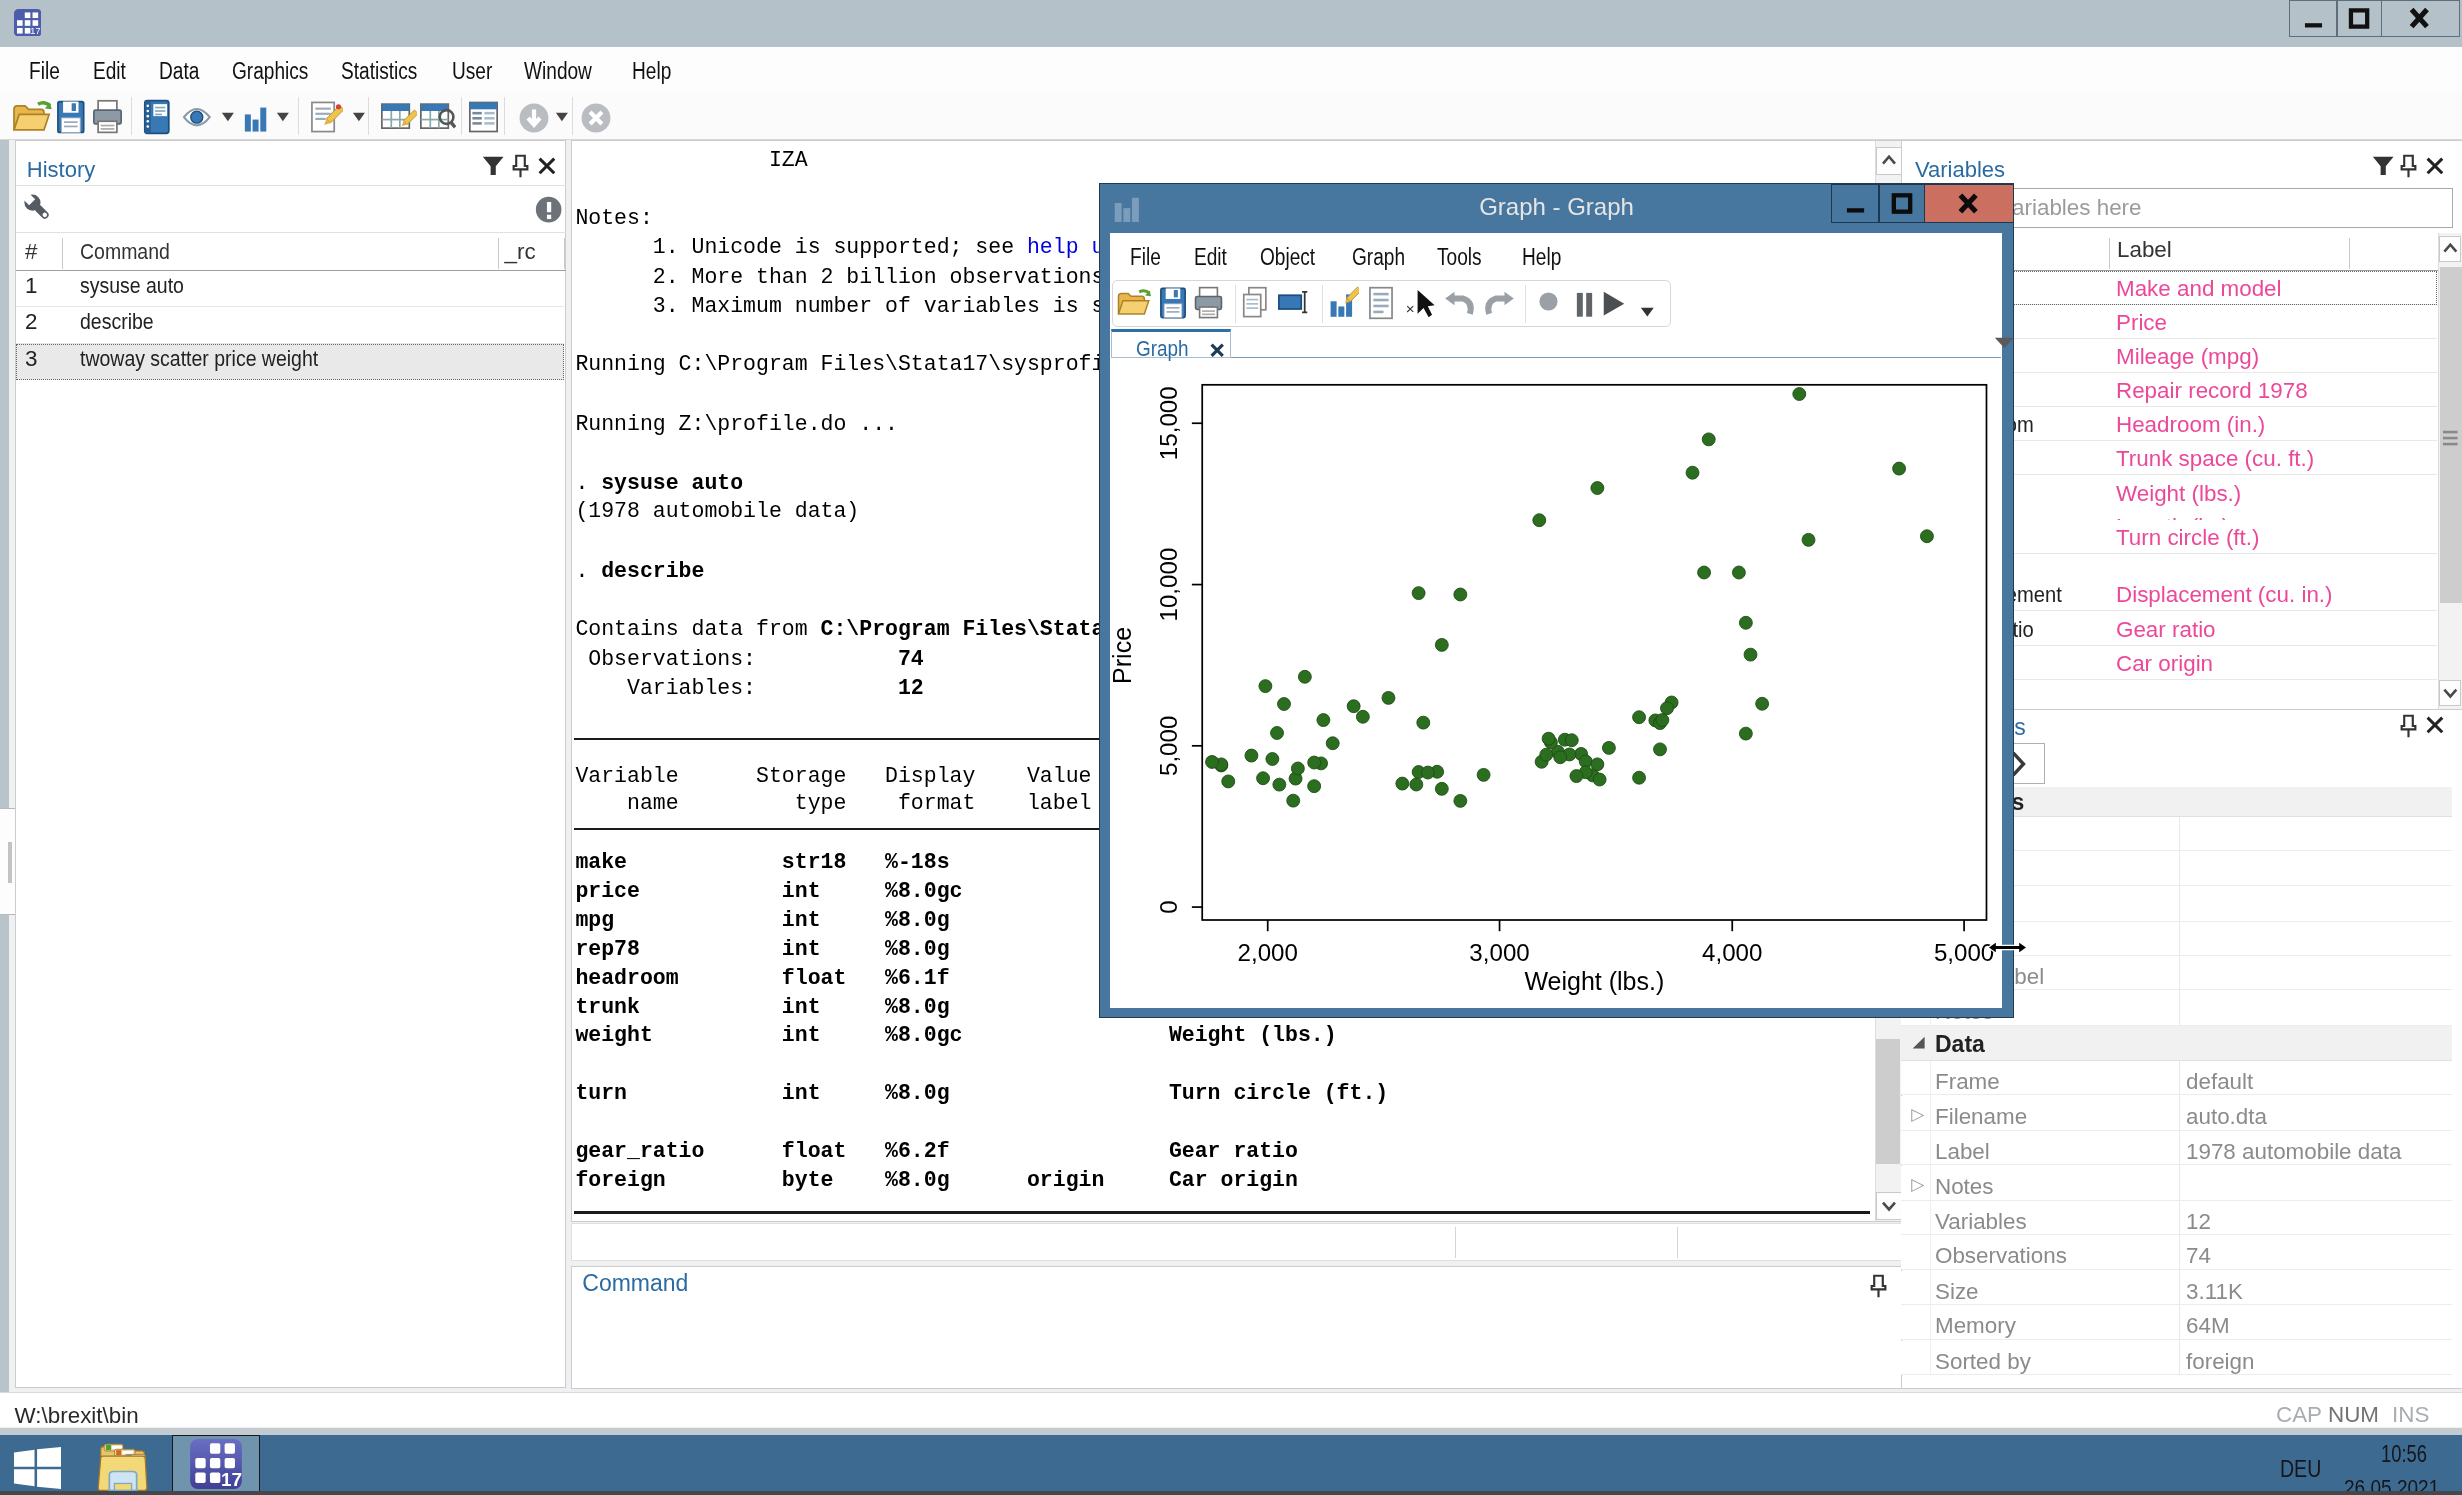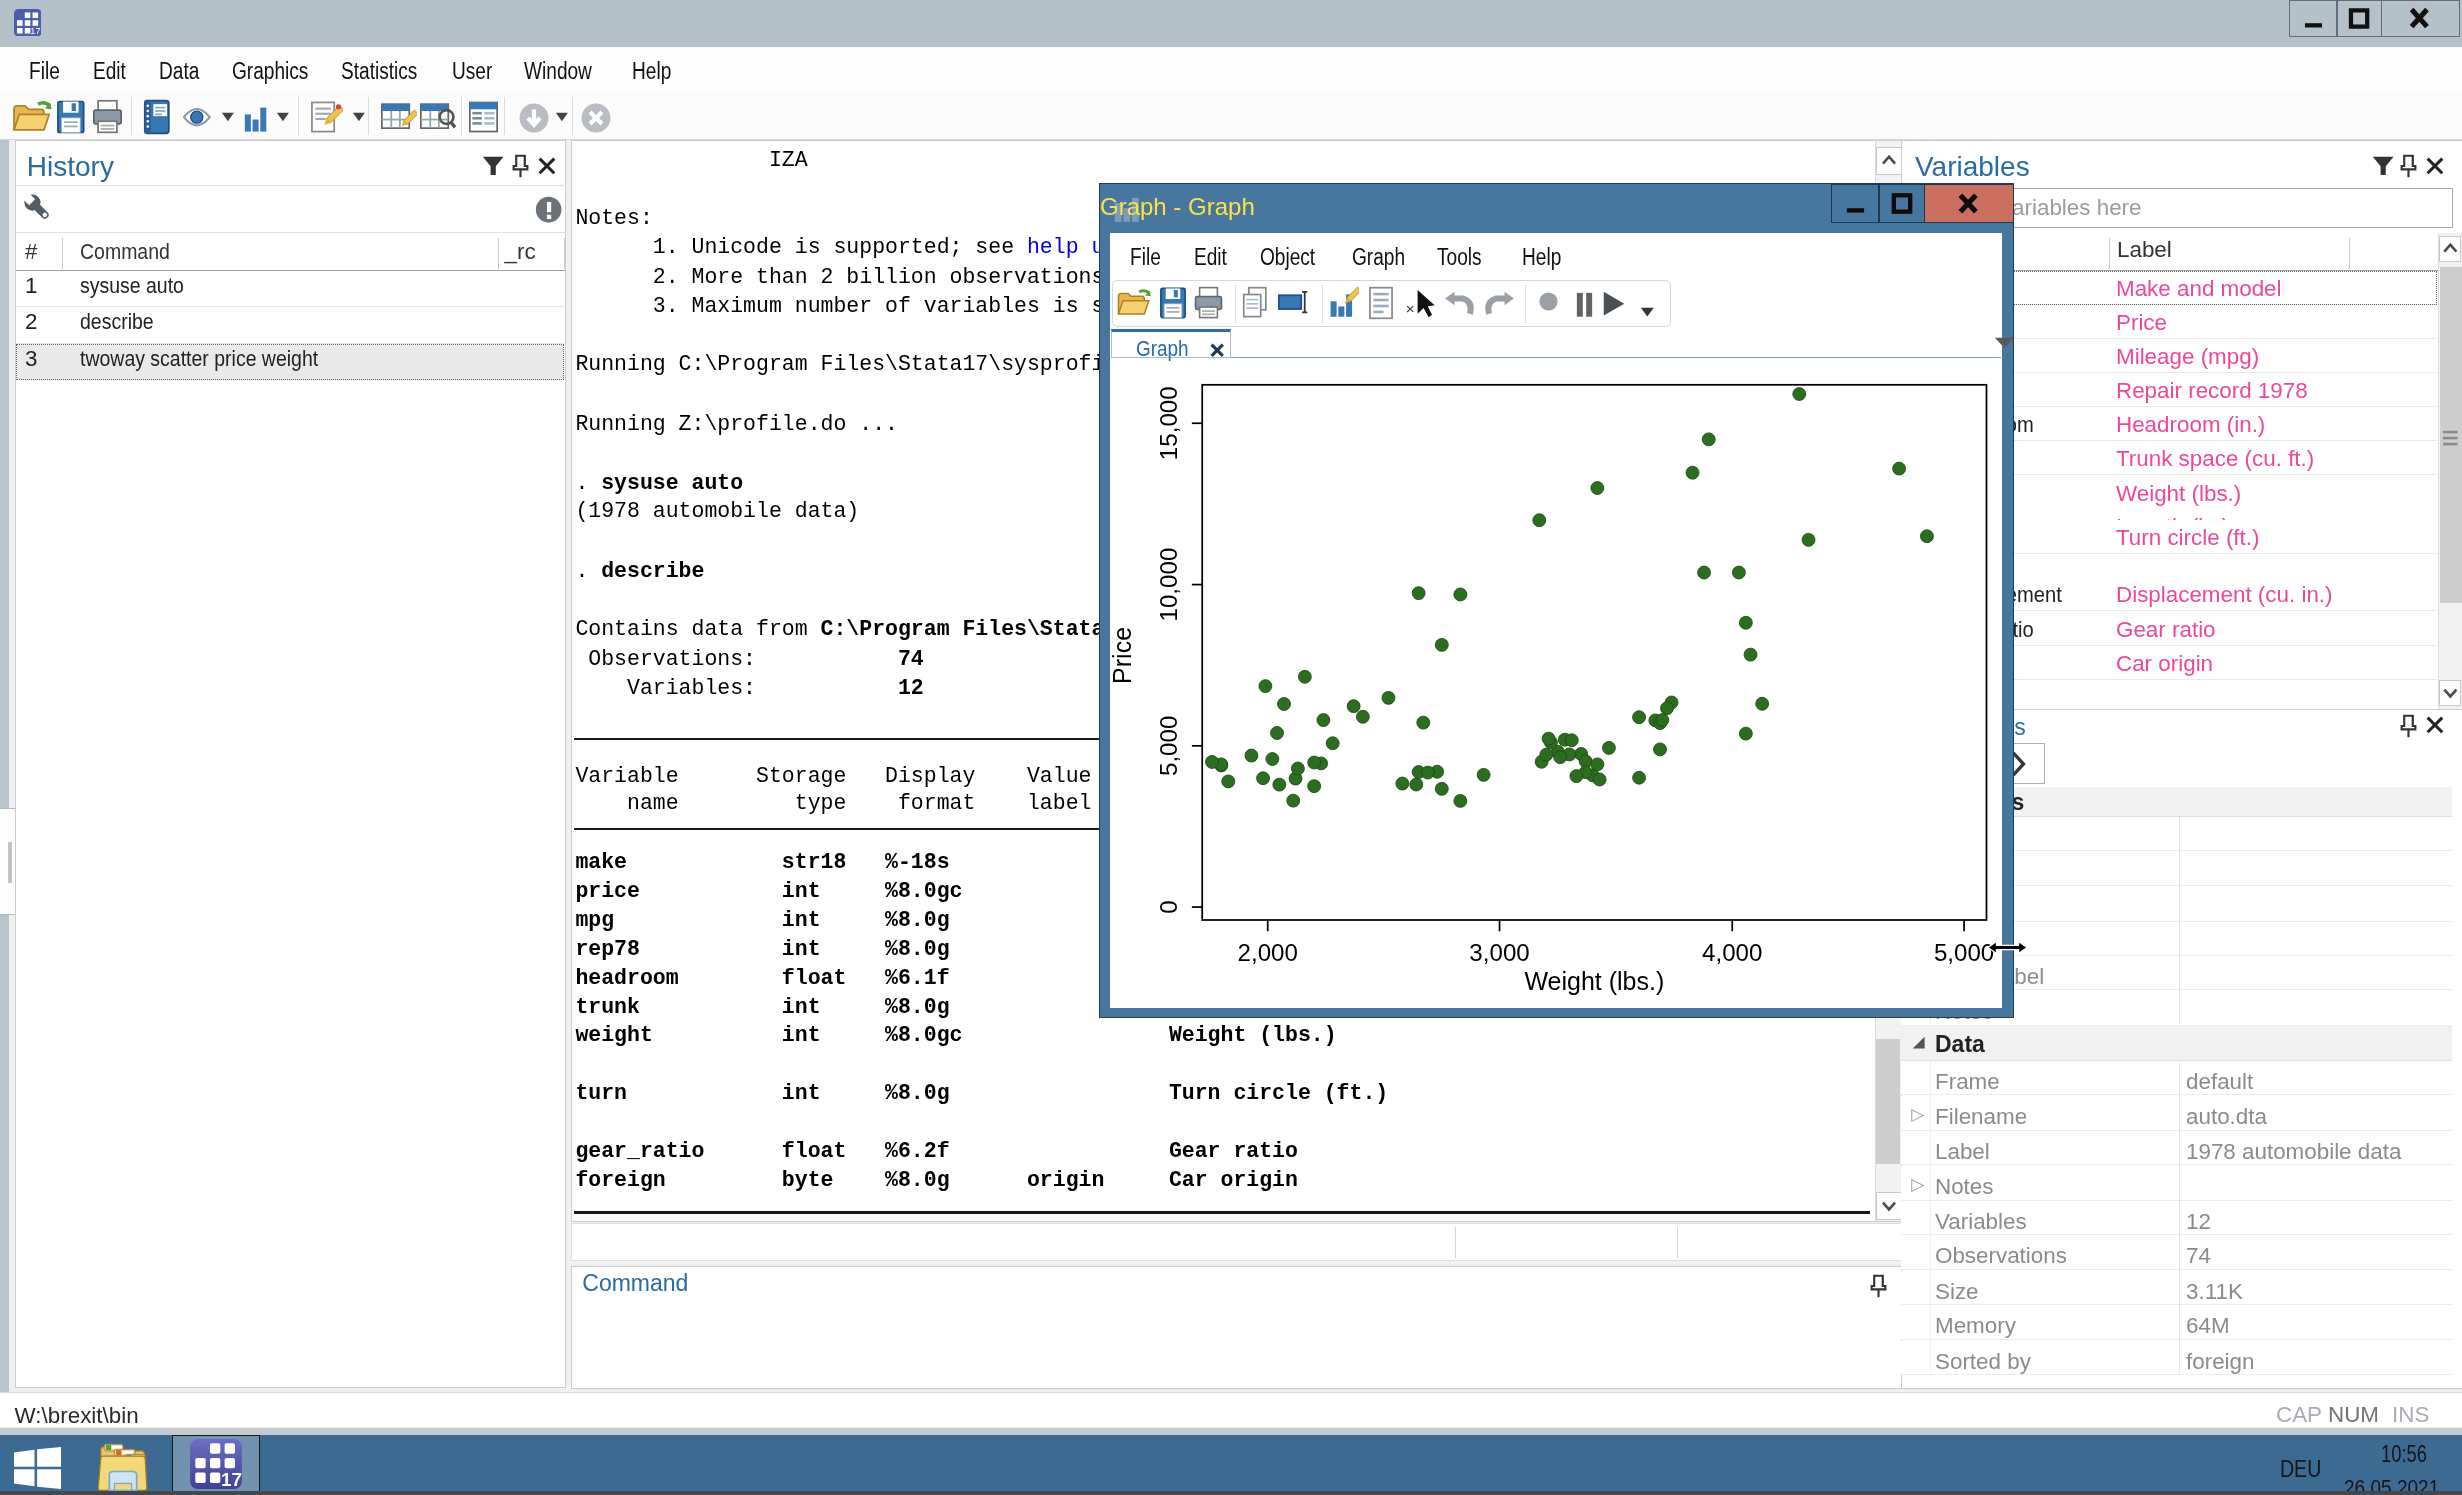--- a/index.html
+++ b/index.html
@@ -7,21 +7,21 @@
 
 #titlebar{position:absolute;left:0;top:0;width:2462px;height:47px;background:#b5c1c8}
 #titlebar .title{position:absolute;left:0;right:0;top:6.9px;text-align:center;font-size:25.4px;color:#1b1b1b}
 .wbtn{position:absolute;top:0;height:37px;border:0.9px solid #5f6e7a;background:#b5c1c8}
 #menubar{position:absolute;left:0;top:47px;width:2462px;height:46px;background:#fdfdfd}
 .mi{position:absolute;top:11.2px;font-size:23px;color:#111;transform:scaleX(.83);transform-origin:0 0}
 #toolbar{position:absolute;left:0;top:92px;width:2462px;height:48px;background:#fbfbfb;border-bottom:0.9px solid #d7d7d7}
 .tsep{position:absolute;top:5.2px;height:38px;width:0.9px;background:#dcdcdc}
 
 .panel{position:absolute;background:#fff;border:0.9px solid #cccccc}
-.ptitle{position:absolute;font-size:28px;color:#2b6ba2;top:10px}
+.ptitle{position:absolute;font-size:22px;color:#2b6ba2;top:16px}
 
 #histfilter{position:absolute;left:42px;top:48px;width:470px;height:43px;border:0.9px solid #a9a9a9;background:#fff;font-size:22.4px;color:#9b9b9b;line-height:42px;padding-left:10.3px}
 .hrowsep{position:absolute;left:0.9px;right:0.9px;height:0.9px;background:#e6e6e6}
 .hnum{position:absolute;left:9.5px;font-size:22.4px;color:#222}
 .hcmd{position:absolute;left:64px;font-size:22.4px;color:#222;transform:scaleX(.87);transform-origin:0 0}
 
 .ml{position:absolute;left:3.4px;white-space:pre;font-family:"Liberation Mono",monospace;font-size:21.5px;line-height:24px;color:#000}
 .ml b{font-weight:bold}
 .lnk{color:#0202e0}
 .rrule{position:absolute;left:1.7px;width:1296px;background:#1a1a1a}
@@ -34,21 +34,21 @@
 .vrow .vl{position:absolute;left:215px;top:5.2px;font-size:22.4px;color:#ec4899}
 .vsel{outline:1.7px dotted #666;outline-offset:-1.7px}
 
 .prow{position:absolute;left:1901px;width:551px;border-bottom:0.9px solid #ececec;background:#fff}
 .prow .pl{position:absolute;left:34px;top:7.8px;font-size:22.4px;color:#8b8b8b}
 .prow .pv{position:absolute;left:285px;top:7.8px;font-size:22.4px;color:#8b8b8b}
 .prow .parr{position:absolute;left:10.3px;top:7.8px;font-size:17px;color:#9a9a9a}
 .psec{position:absolute;left:1901px;width:551px;background:#f1f1f1;border-bottom:0.9px solid #e0e0e0}
 
 #gwin{position:absolute;left:1099px;top:183px;width:915px;height:835px;background:#47779f;border:0.9px solid #1f3c55}
-#gwin .gtitle{position:absolute;left:0;right:0;top:8.6px;text-align:left;font-size:24px;color:#fde047}
+#gwin .gtitle{position:absolute;left:0;right:0;top:8.6px;text-align:center;font-size:24px;color:#e5e5e5}
 .gwbtn{position:absolute;top:0;height:39px;border:0.9px solid #1c3850}
 #ginner{position:absolute;left:10.3px;top:49px;width:892px;height:775px;background:#fff}
 .gmi{position:absolute;top:11.2px;font-size:23px;color:#111;transform:scaleX(.83);transform-origin:0 0}
 #gtoolbox{position:absolute;left:1.7px;top:47px;width:559px;height:47px;border:0.9px solid #d6d6d6;border-radius:5.2px}
 .gsep{position:absolute;top:4.3px;height:38px;width:0.9px;background:#e0e0e0}
 #gtab{position:absolute;left:0.9px;top:96px;width:120px;height:29px;background:#fff;border:0.9px solid #a8bccc;border-top:3.4px solid #2f6fa7}
 #gtab .gt{position:absolute;left:24px;top:5.2px;font-size:21.5px;color:#2b6ba2;transform:scaleX(.88);transform-origin:0 0}
 .gtabline{position:absolute;left:121px;top:124px;width:770px;height:0.9px;background:#7c9cb8}
 
 #statusbar{position:absolute;left:0;top:1392px;width:2462px;height:35px;background:#fff;border-top:0.9px solid #d9d9d9}

